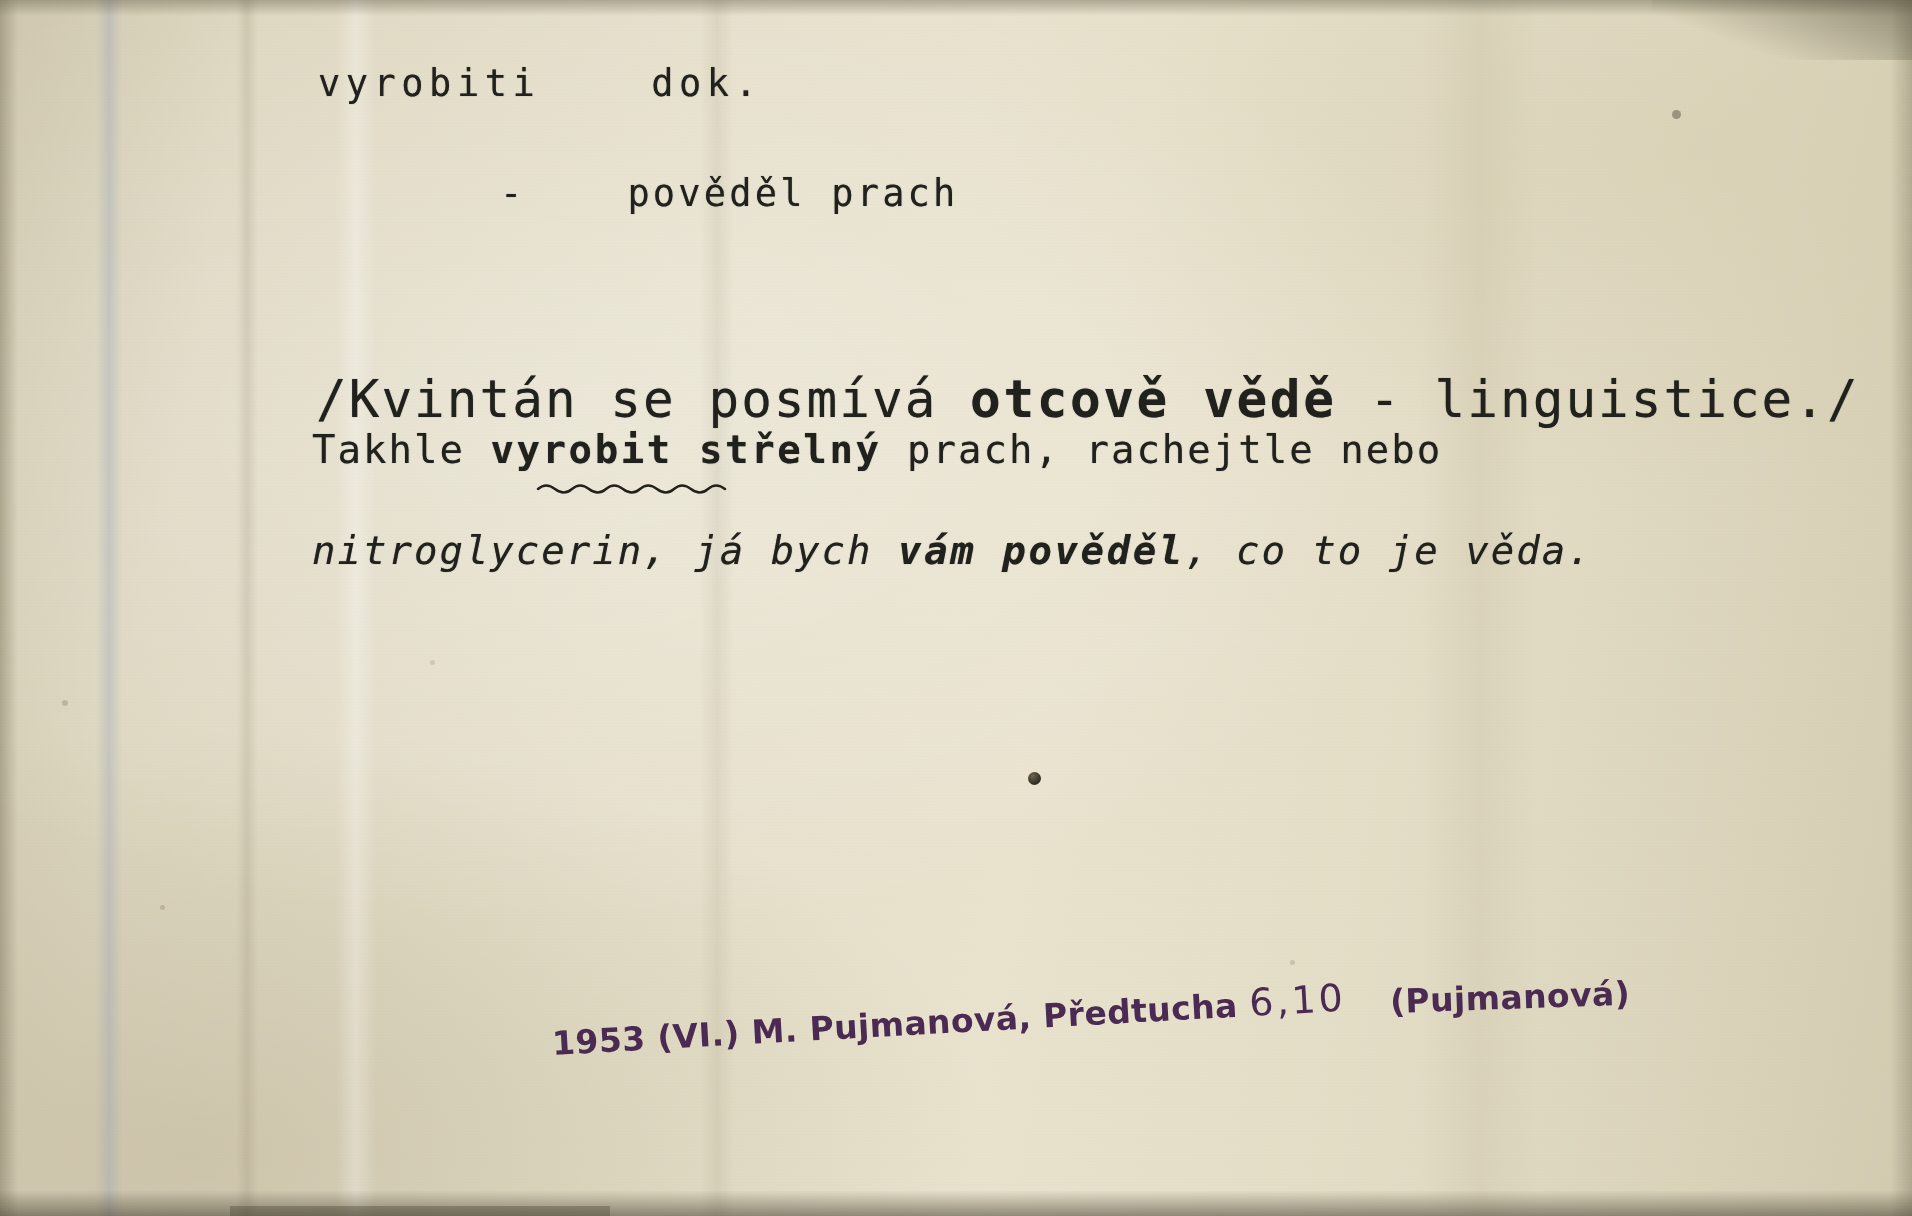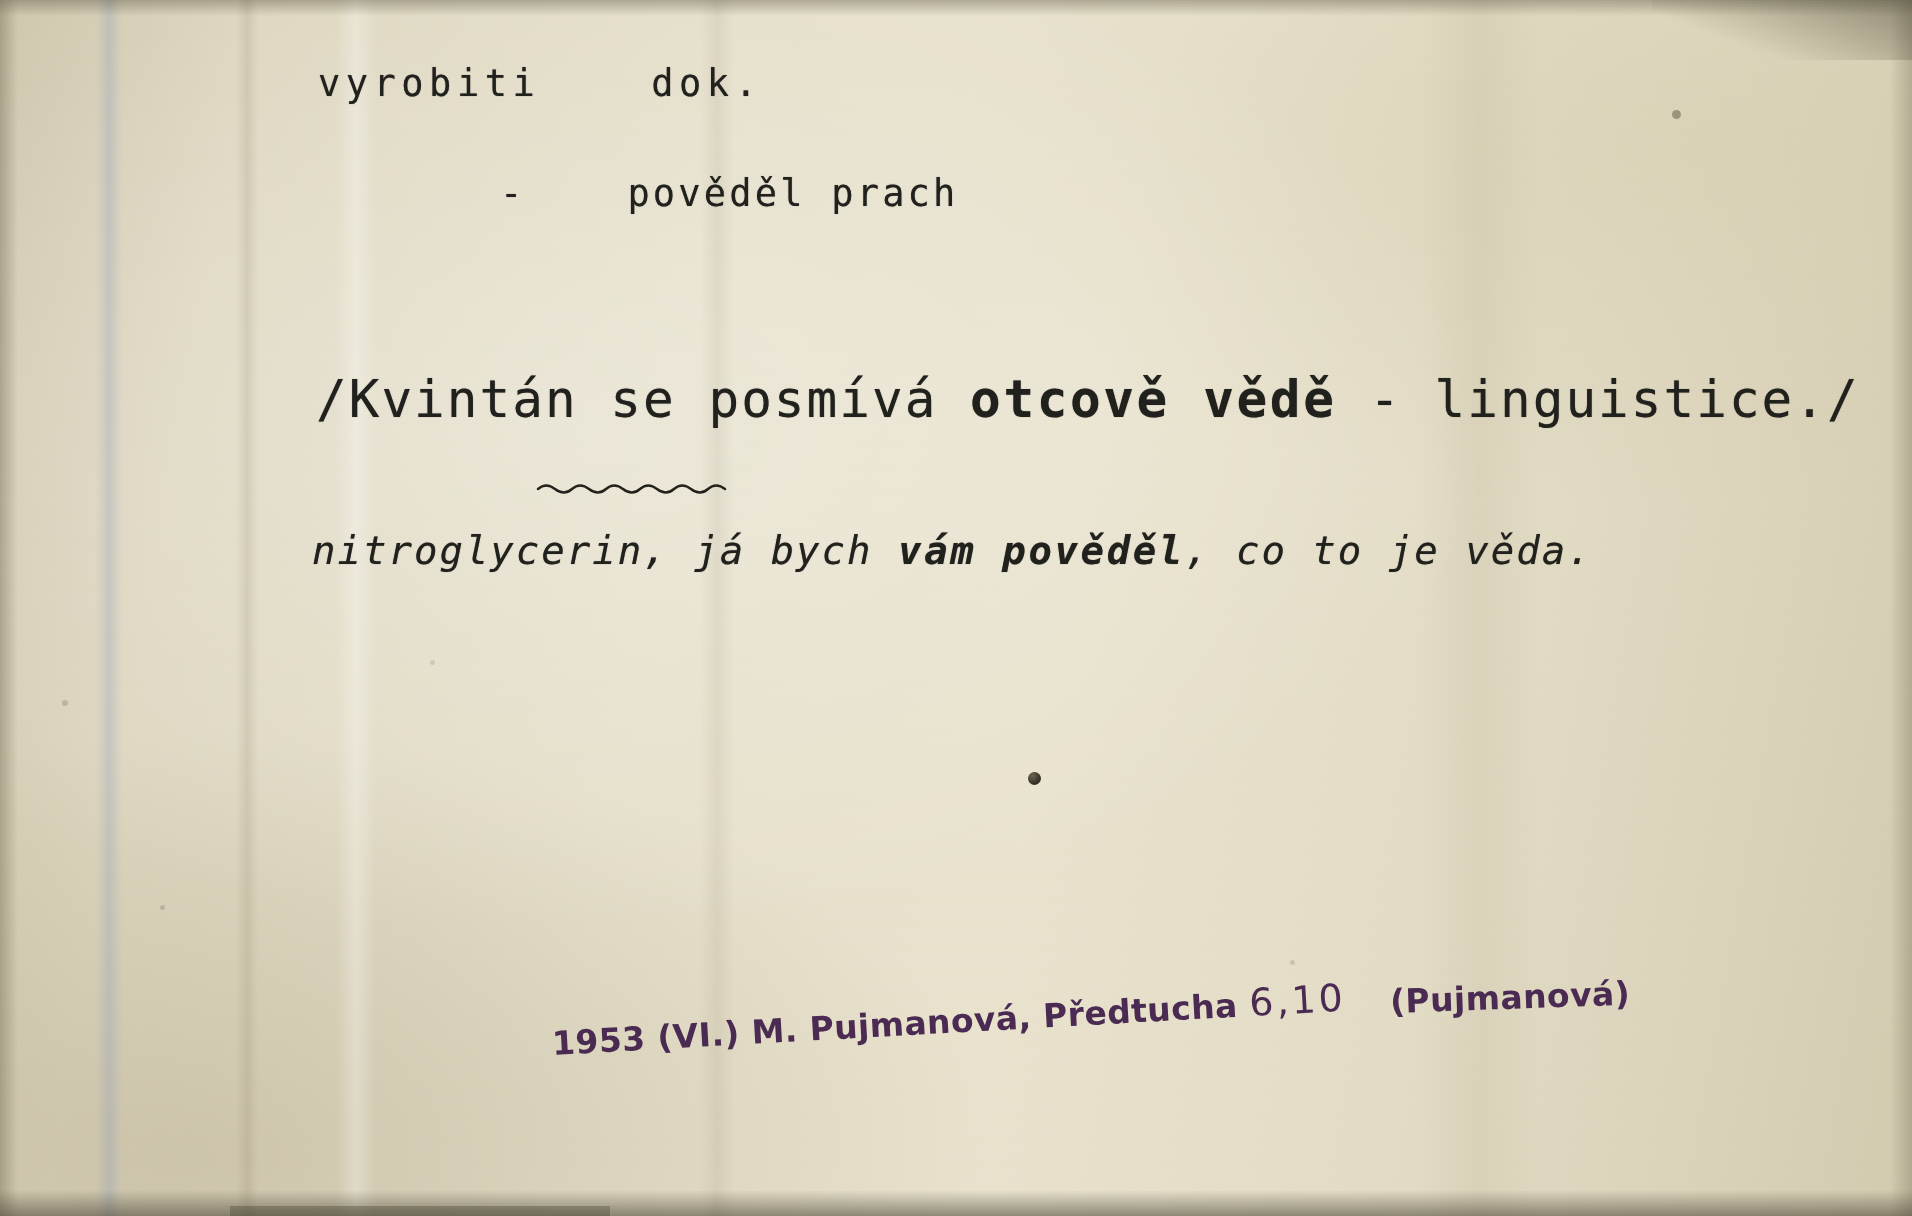--- a/index.html
+++ b/index.html
@@ -166,20 +166,21 @@
   <div class="speck" style="left:430px; top:660px; width:5px; height:5px; opacity:.35;"></div>
 
   <div class="dot-center"></div>
 
   <div class="typed l-headword">vyrobiti    dok.</div>
 
   <div class="typed l-sub">-    pověděl prach</div>
 
   <div class="typed l-q1"><span>/Kvintán se posmívá </span><span class="strong">otcově vědě</span><span> - linguistice./</span></div>
 
+  <div class="typed l-q2"><span>Takhle </span><span class="strong">vyrobit</span><span class="strong"> střelný</span><span> prach, rachejtle nebo</span></div>
 
   <div class="wavy">
     <svg width="200" height="16" viewBox="0 0 200 16">
       <path d="M2,9 Q10,2 19,9 T36,9 T53,9 T70,9 T87,9 T104,9 T121,9 T138,9 T155,9 T172,9 T189,9" fill="none" stroke="#23211c" stroke-width="2.4" stroke-linecap="round"></path>
     </svg>
   </div>
 
   <div class="typed l-q3"><span>nitroglycerin, já bych </span><span class="strong">vám pověděl</span><span>, co to je věda.</span></div>
 
   <div class="foot foot-main"><span>1953 (VI.) M. Pujmanová, Předtucha </span><span class="big">6,10</span></div>

